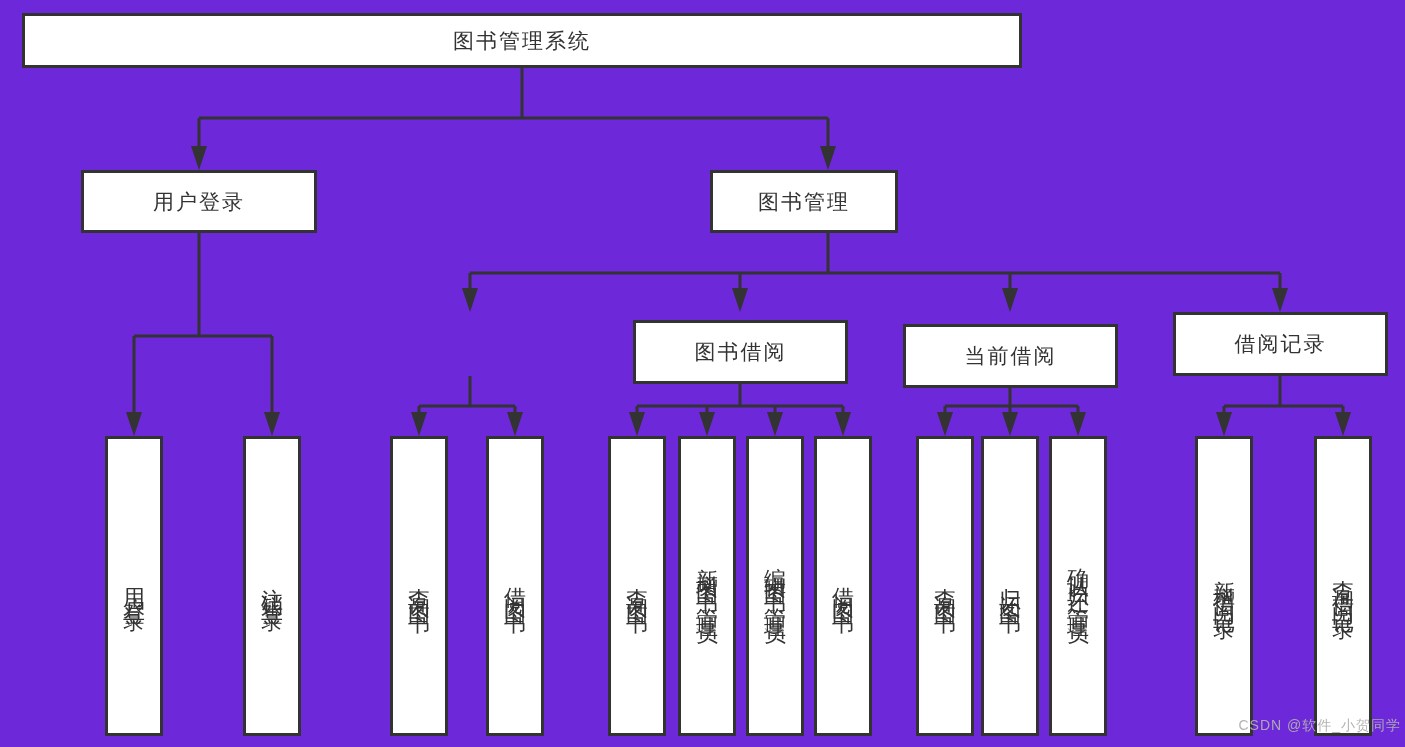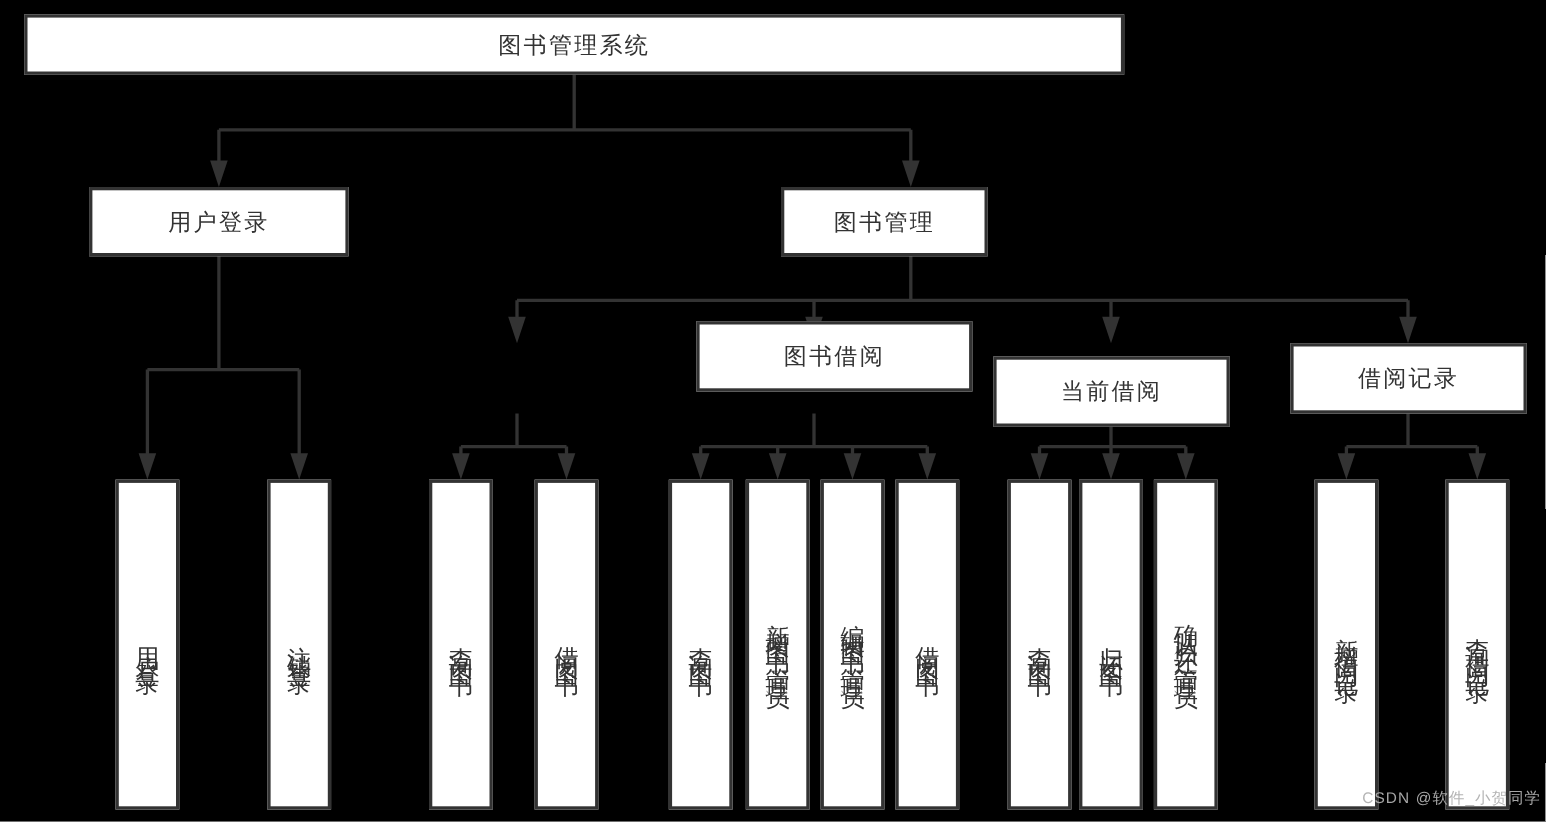--- a/index.html
+++ b/index.html
@@ -1,20 +1,20 @@
 <!DOCTYPE html>
 <html><head>
 <meta charset="utf-8">
 <style>
   html, body { margin: 0; padding: 0; background: #ffffff; }
   .stage {
     position: relative;
     width: 1405px;
     height: 747px;
-    background: #000000;
+    background: #6d28d9;
     overflow: hidden;
     font-family: "Liberation Sans", "DejaVu Sans", sans-serif;
   }
   .wires {
     position: absolute;
     left: 0; top: 0;
     width: 1405px; height: 747px;
   }
   .node {
     position: absolute;
@@ -103,21 +103,21 @@
       <path d="M1224,436 l -8,-24 h 16 z"></path>
       <path d="M1343,436 l -8,-24 h 16 z"></path>
     </g>
   </svg>
 
   <div class="node" style="left:22px; top:13px; width:1000px; height:55px;">图书管理系统</div>
 
   <div class="node" style="left:81px; top:170px; width:236px; height:63px;">用户登录</div>
   <div class="node" style="left:710px; top:170px; width:188px; height:63px;">图书管理</div>
 
-  <div class="node" style="left:633px; top:292px; width:251px; height:64px;">图书借阅</div>
+  <div class="node" style="left:633px; top:320px; width:215px; height:64px;">图书借阅</div>
   <div class="node" style="left:903px; top:312px; width:215px; height:64px;margin-top:12px;">当前借阅</div>
   <div class="node" style="left:1173px; top:312px; width:215px; height:64px;">借阅记录</div>
 
   <div class="leaf" style="left:105px;">
     <span class="vtext">用户登录</span>
   </div>
   <div class="leaf" style="left:243px;">
     <span class="vtext">注销登录</span>
   </div>
 

